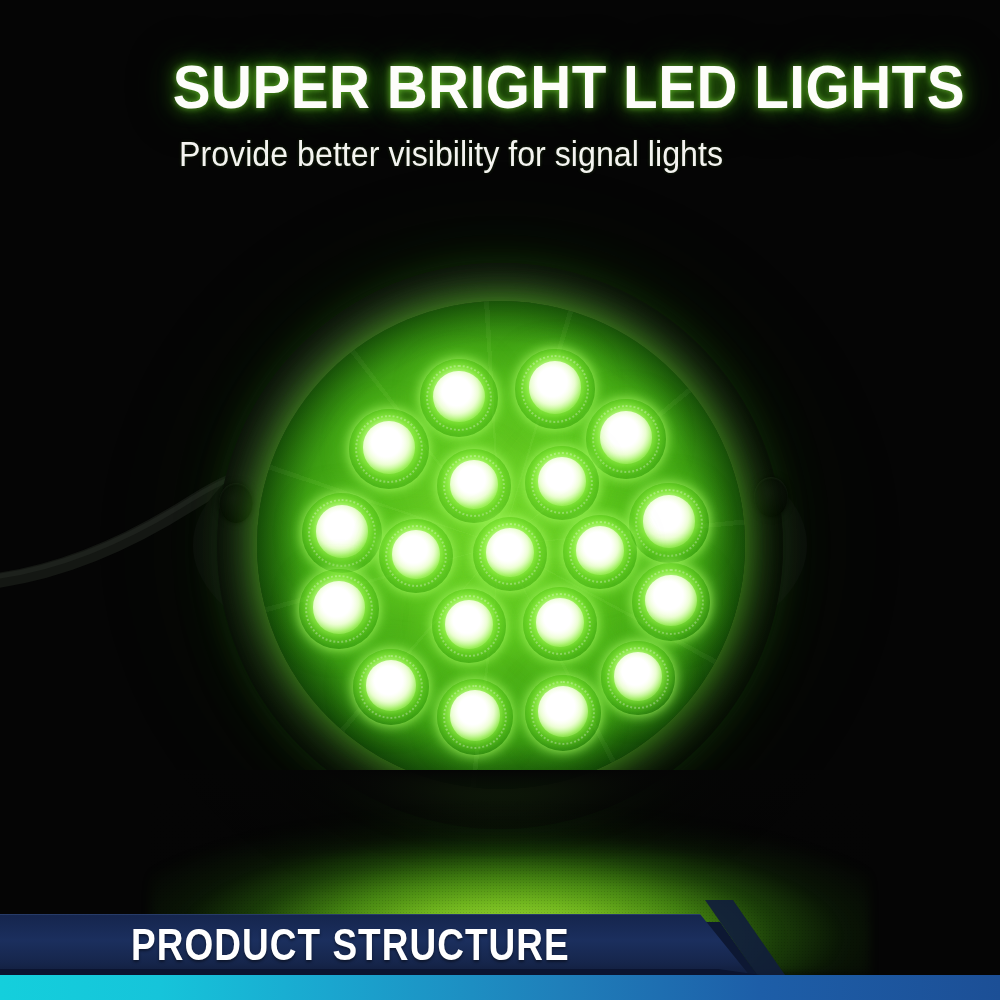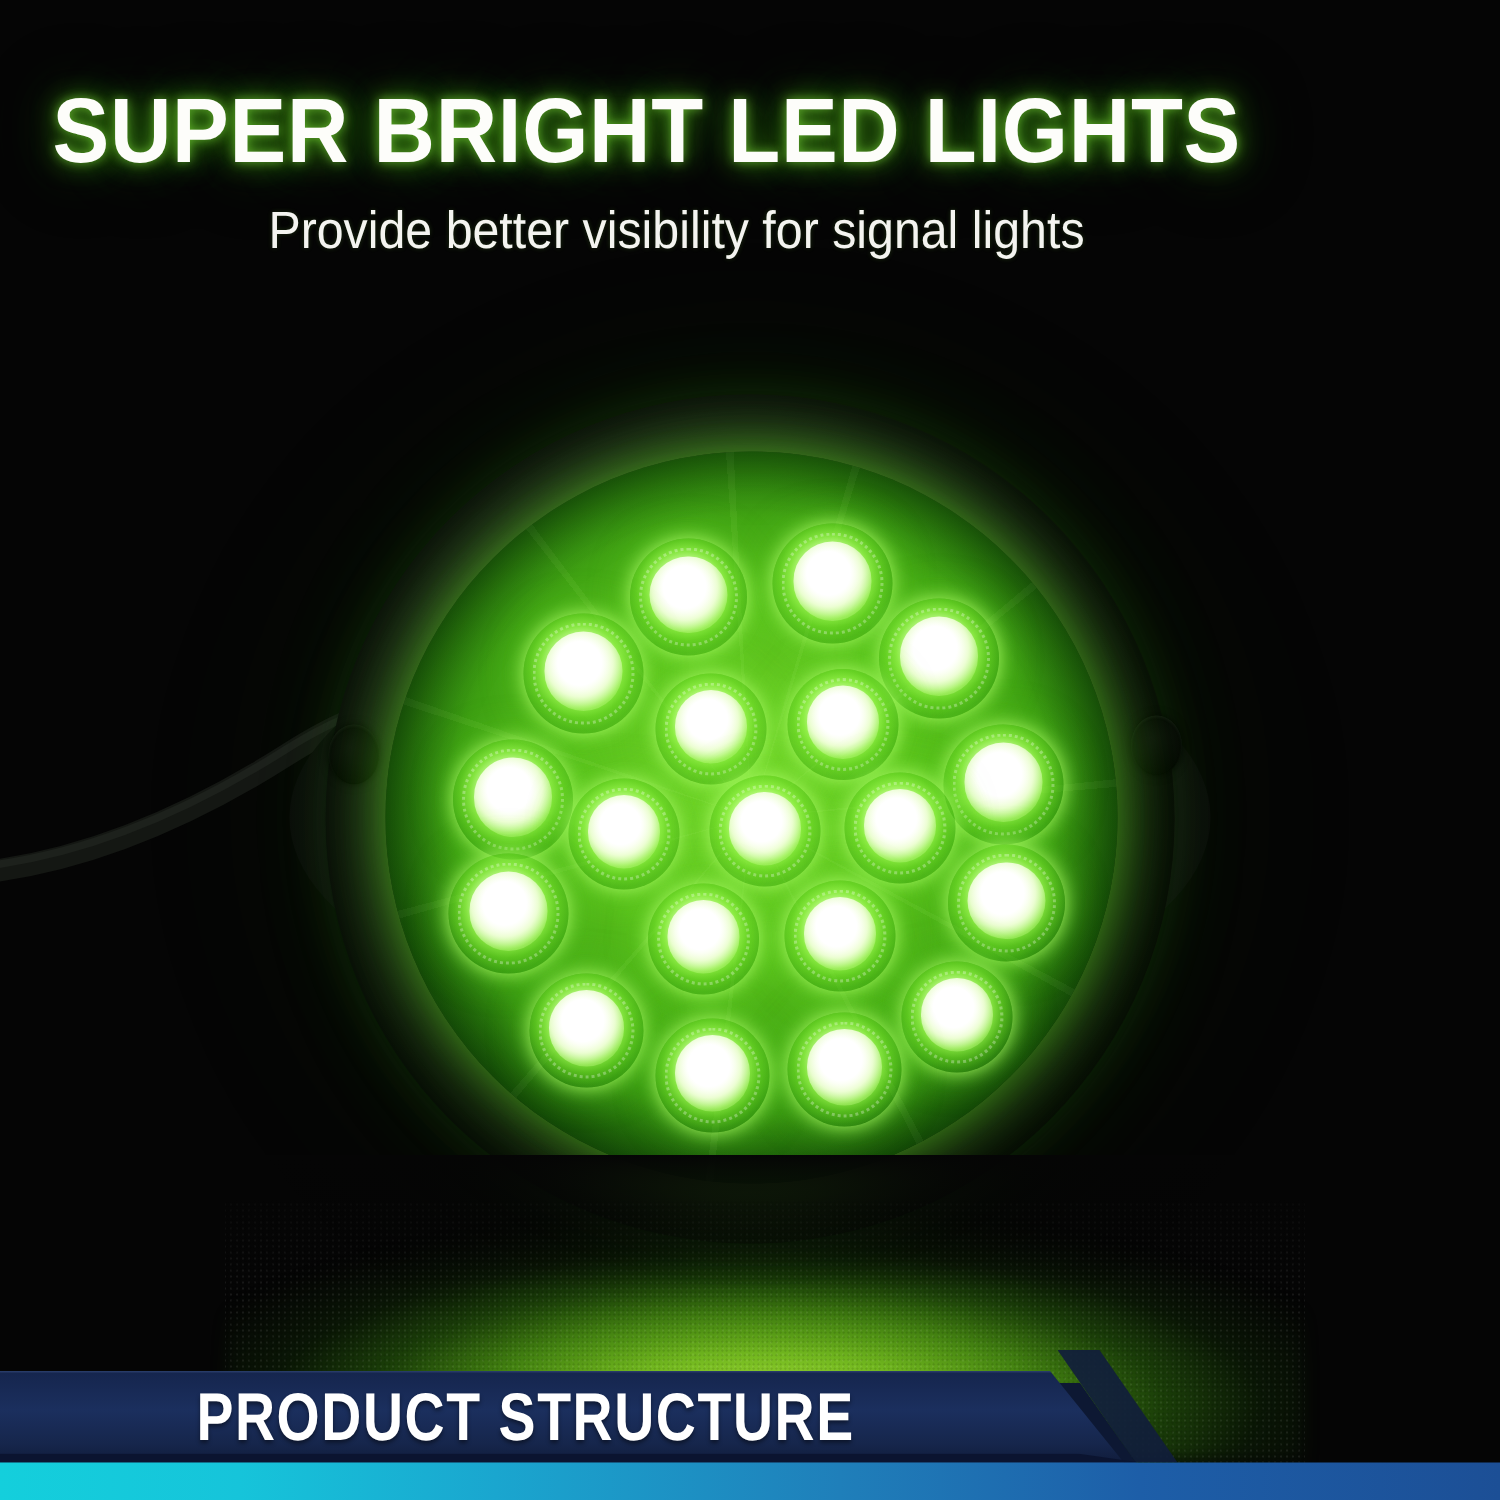--- a/index.html
+++ b/index.html
@@ -30,21 +30,21 @@
         rgba(0,0,0,0) 76%);
     filter: blur(26px);
     pointer-events: none;
   }
 
   
   .headline-wrap {
     position: absolute;
     left: 0; top: 52px;
     width: 1000px;
-    text-align: left;
+    text-align: right;
   }
   .headline {
     font-family: "Liberation Sans Narrow", "Liberation Sans", sans-serif;
     font-size: 61px;
     font-weight: bold;
     letter-spacing: 0.5px;
     color: #fdfdfa;
     transform: scaleX(0.93);
     text-shadow:
        0 0 7px rgba(150,255,70,0.55),

